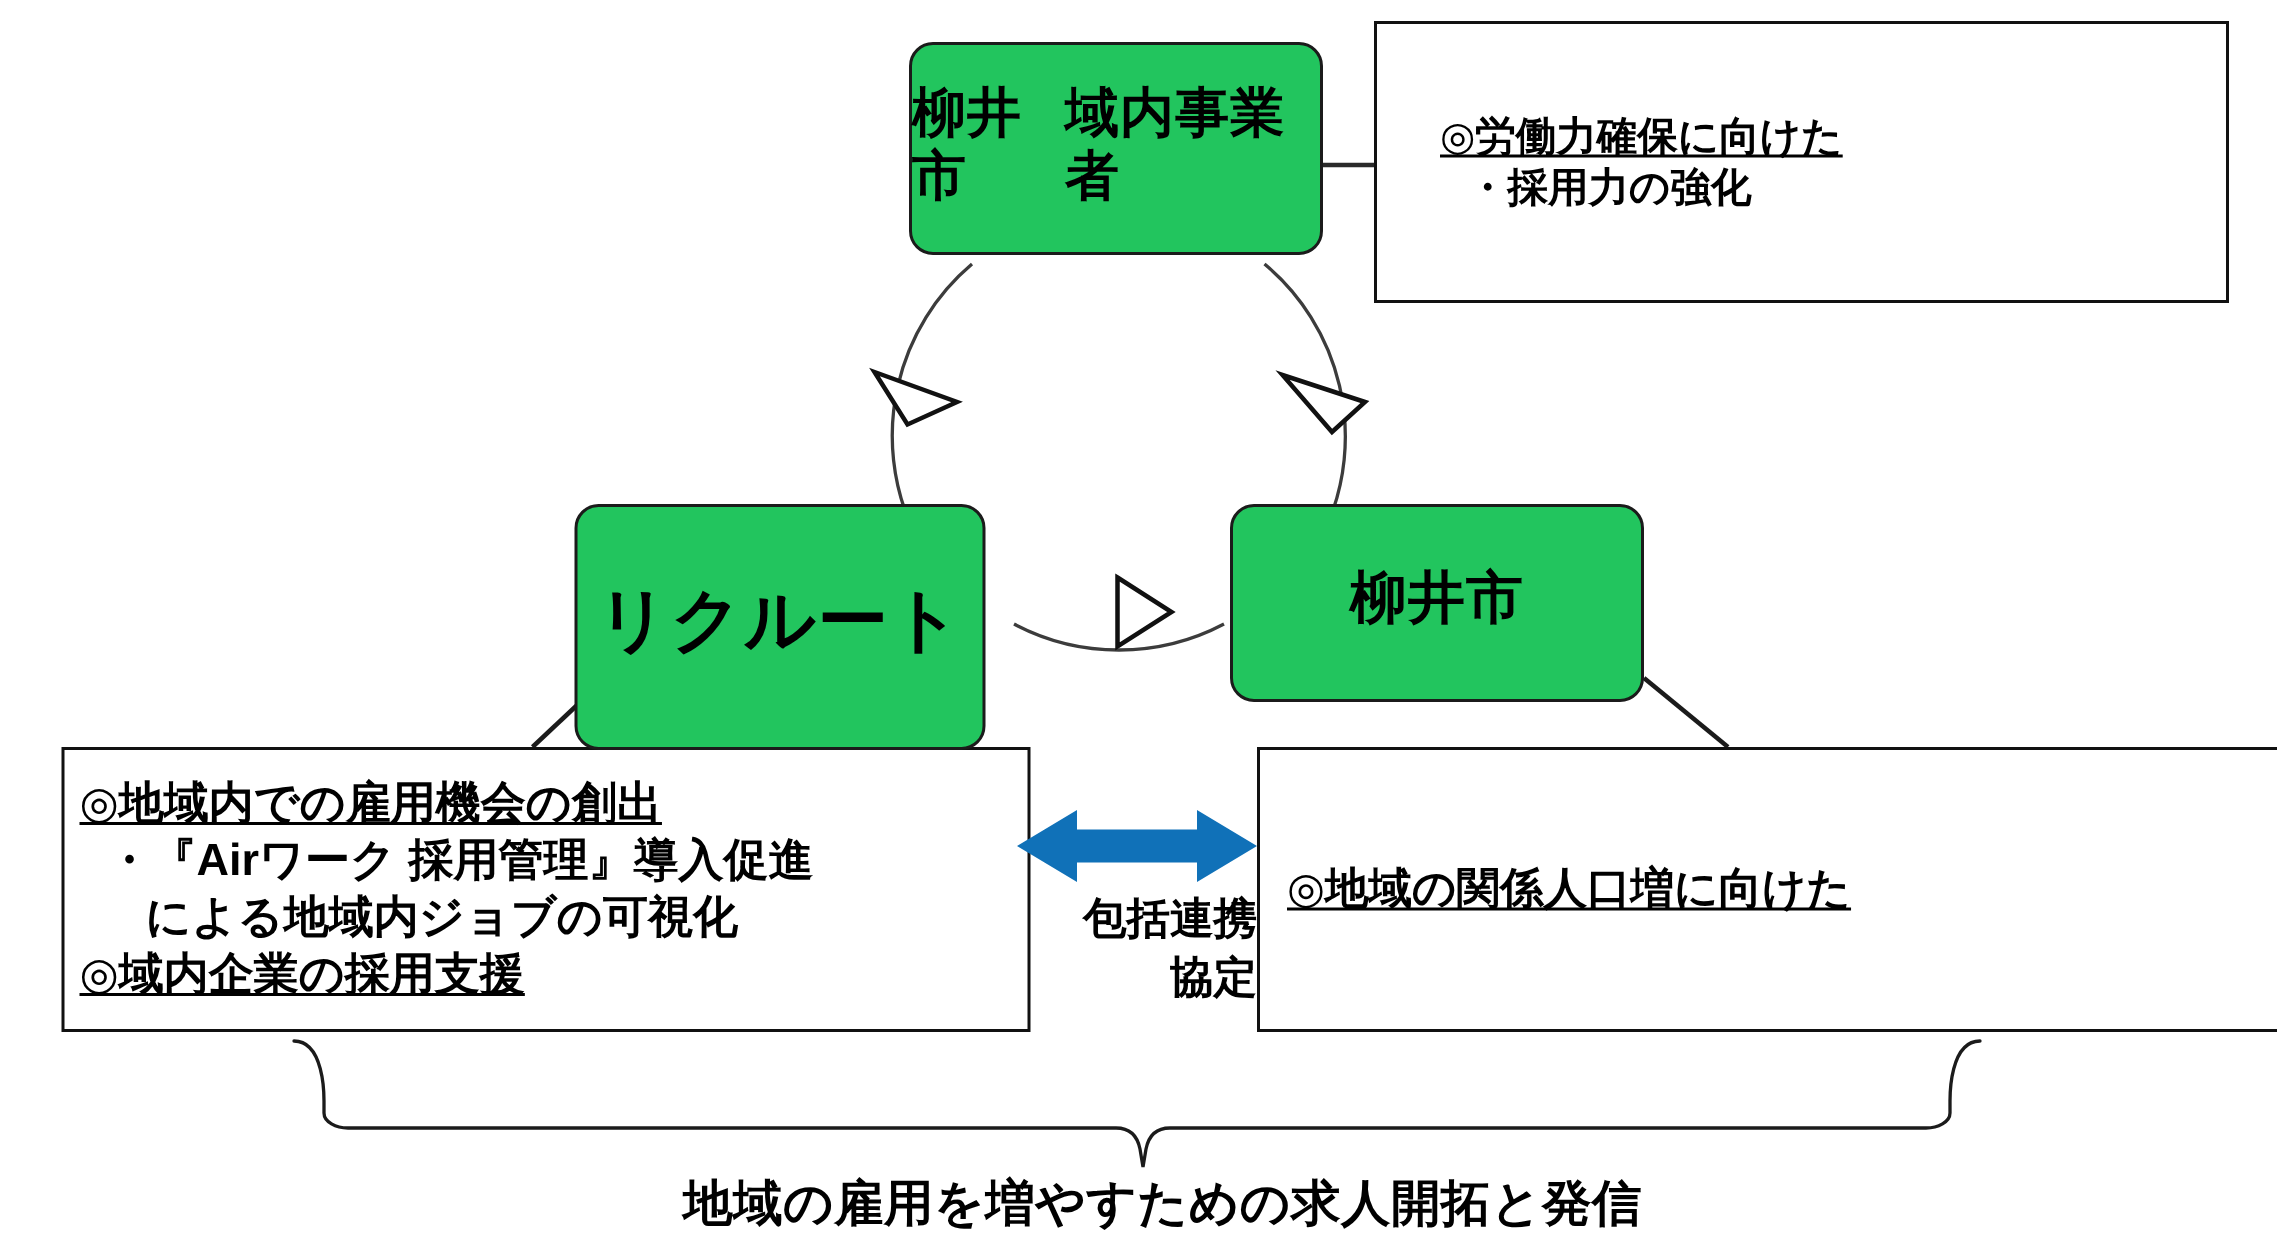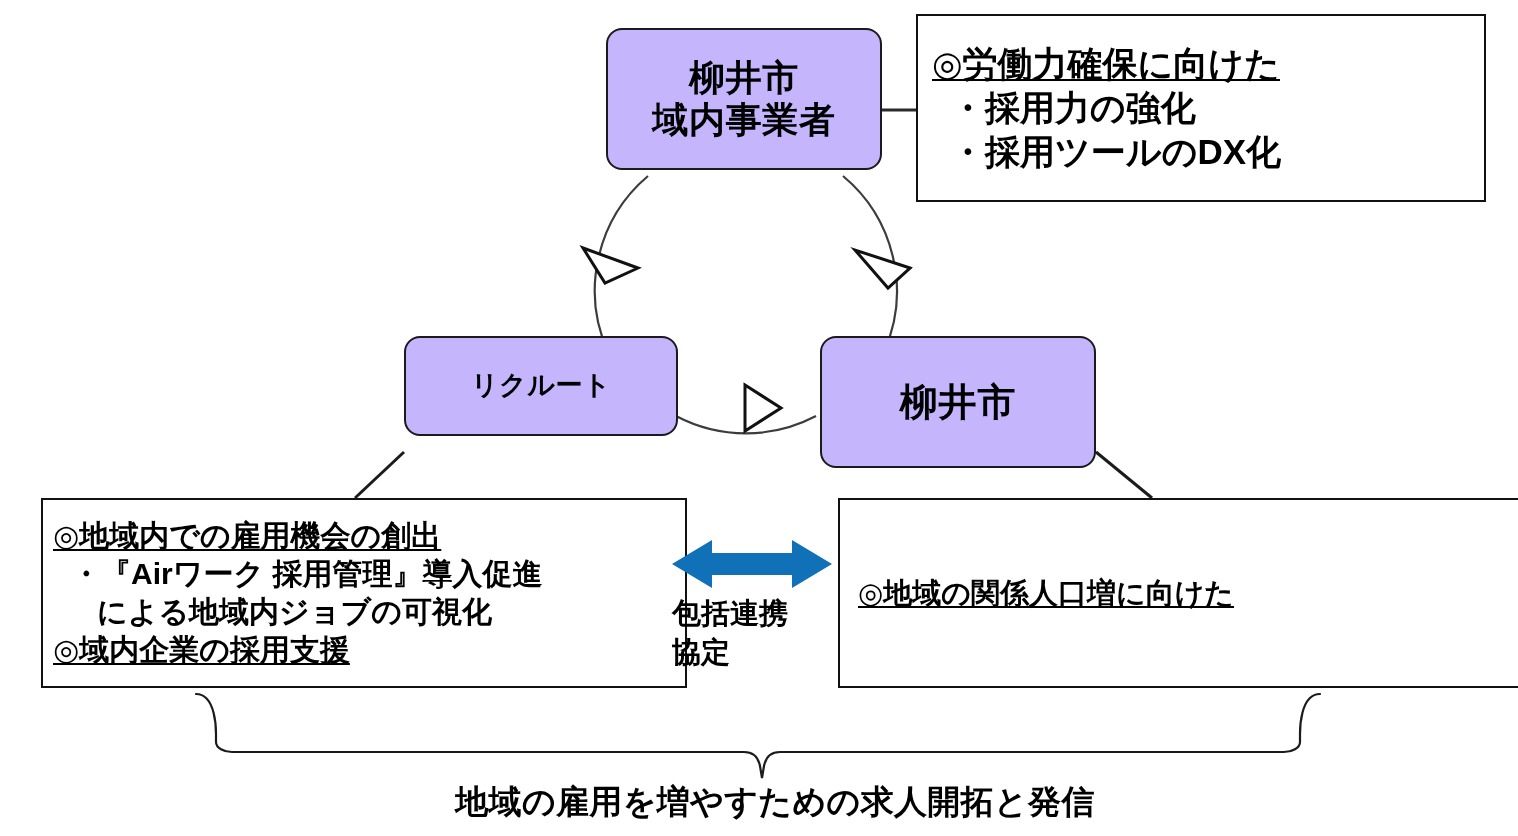--- a/index.html
+++ b/index.html
@@ -23,39 +23,40 @@
     left: 0;
     top: 0;
     width: 1518px;
     height: 836px;
     pointer-events: none;
   }
   
   .node {
     position: absolute;
     box-sizing: border-box;
-    background: #c4b5fd;
+    background: #22c55e;
     border: 2.5px solid #1b1b1b;
     border-radius: 16px;
     display: flex;
-    flex-direction: column;
+    flex-direction: row;
     align-items: center;
     justify-content: center;
     font-weight: bold;
     letter-spacing: 0.02em;
     line-height: 1.18;
     z-index: 3;
+    font-family: Liberation Mono, monospace;
   }
   #node-jigyosha {
     left: 606px; top: 28px; width: 276px; height: 142px;
     font-size: 36px;
   }
   #node-recruit {
-    left: 404px; top: 336px; width: 274px; height: 100px;
-    font-size: 27px;
+    left: 383px; top: 336px; width: 274px; height: 164px;
+    font-size: 47px;
   }
   #node-yanaishi {
     left: 820px; top: 336px; width: 276px; height: 132px;
     font-size: 38px;
   }
   .node-line { display: block; }
 
   
   .detail-box {
     position: absolute;
@@ -79,40 +80,40 @@
   #box-bottomright {
     left: 838px; top: 498px; width: 711px; height: 190px;
     padding: 0 0 0 18px;
   }
   .d-line {
     font-size: 30px;
     font-weight: bold;
     line-height: 1.26;
     white-space: pre;
   }
-  #box-topright .d-line { font-size: 35px; }
+  #box-topright .d-line { font-size: 27px; margin-left: 28px; }
   #box-bottomleft .d-line { font-size: 30px; }
   #box-bottomright .d-line { font-size: 29px; }
   .d-line.underline {
     text-decoration: underline;
     text-underline-offset: 3px;
     text-decoration-thickness: 2px;
   }
   .d-line.indent1 { padding-left: 18px; }
   .d-line.indent2 { padding-left: 44px; }
 
   
   #pact-group {
     position: absolute;
     left: 672px; top: 536px;
     width: 166px; height: 152px;
     z-index: 4;
     display: flex;
     flex-direction: column;
-    align-items: flex-start;
+    align-items: flex-end;
   }
   #pact-arrow { width: 160px; height: 56px; }
   .pact-label {
     font-size: 29px;
     font-weight: bold;
     line-height: 1.22;
     text-align: center;
     margin-top: 4px;
   }
 
@@ -181,21 +182,20 @@
     <span class="node-line">リクルート</span>
   </div>
 
   <div class="node" id="node-yanaishi">
     <span class="node-line">柳井市</span>
   </div>
 
   <div class="detail-box" id="box-topright">
     <div class="d-line underline">◎労働力確保に向けた</div>
     <div class="d-line indent1">・採用力の強化</div>
-    <div class="d-line indent1">・採用ツールのDX化</div>
   </div>
 
   <div class="detail-box" id="box-bottomleft">
     <div class="d-line underline">◎地域内での雇用機会の創出</div>
     <div class="d-line indent1">・『Airワーク 採用管理』導入促進</div>
     <div class="d-line indent2">による地域内ジョブの可視化</div>
     <div class="d-line underline">◎域内企業の採用支援</div>
   </div>
 
   <div class="detail-box" id="box-bottomright">

